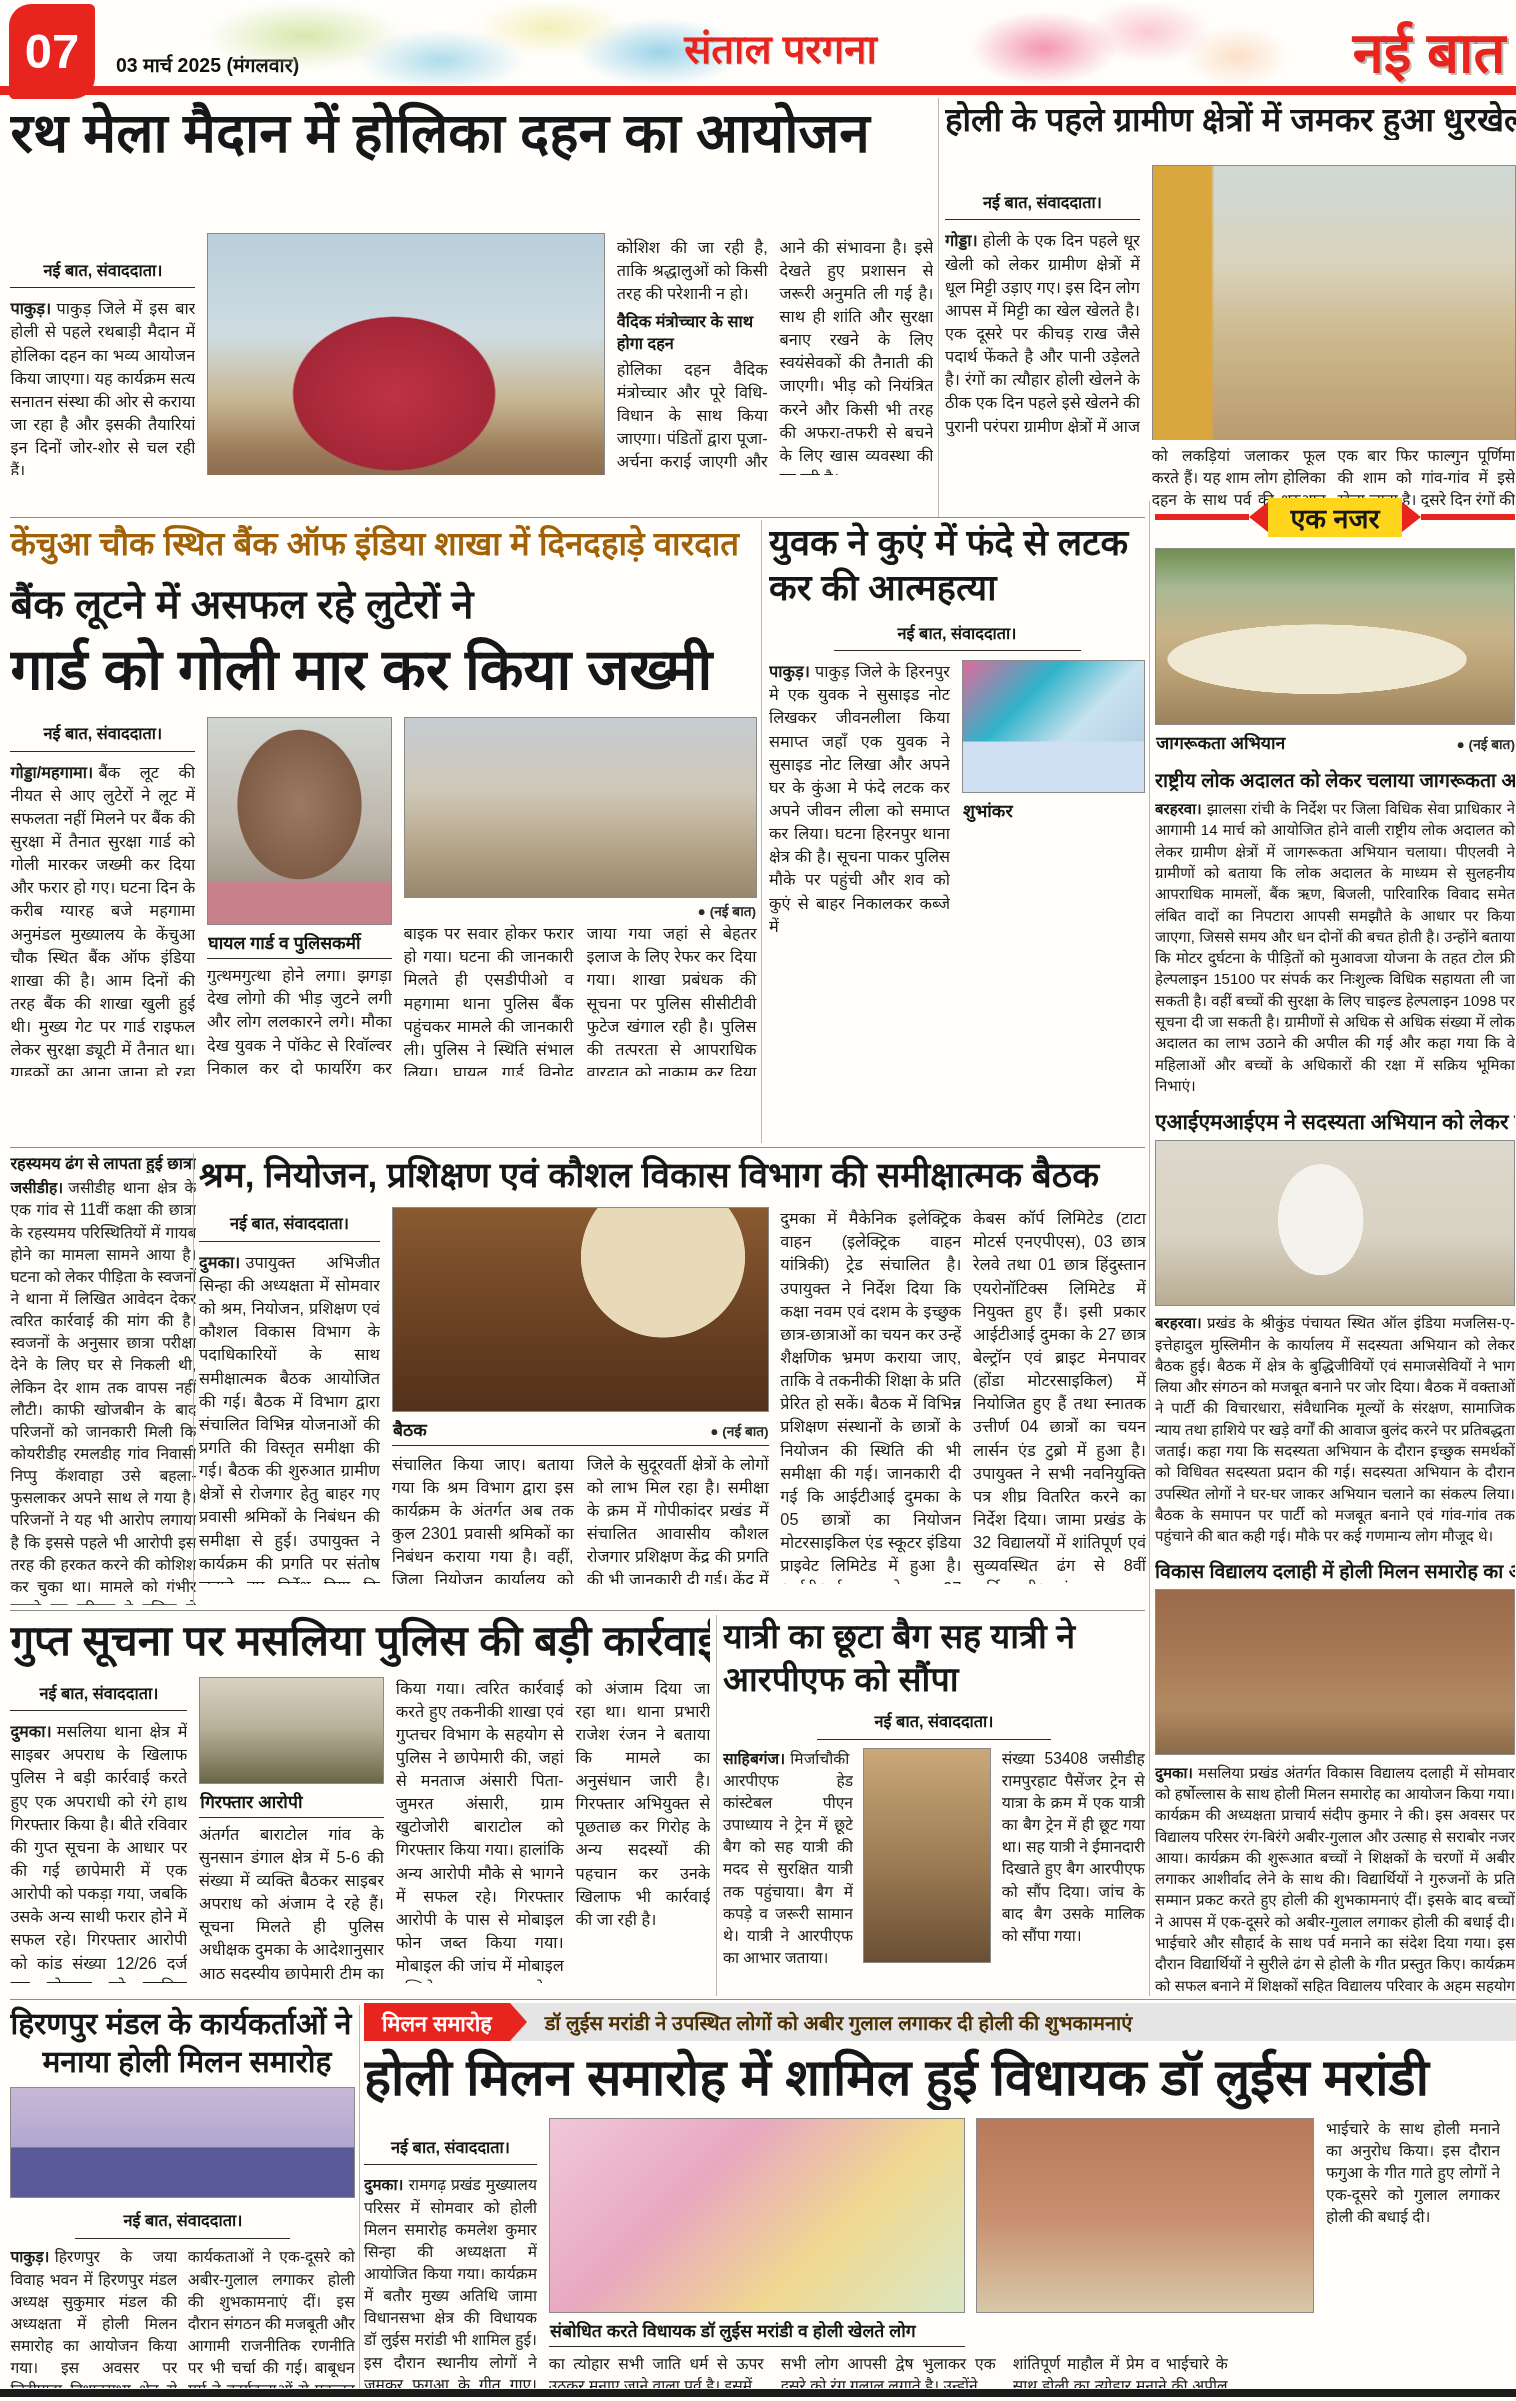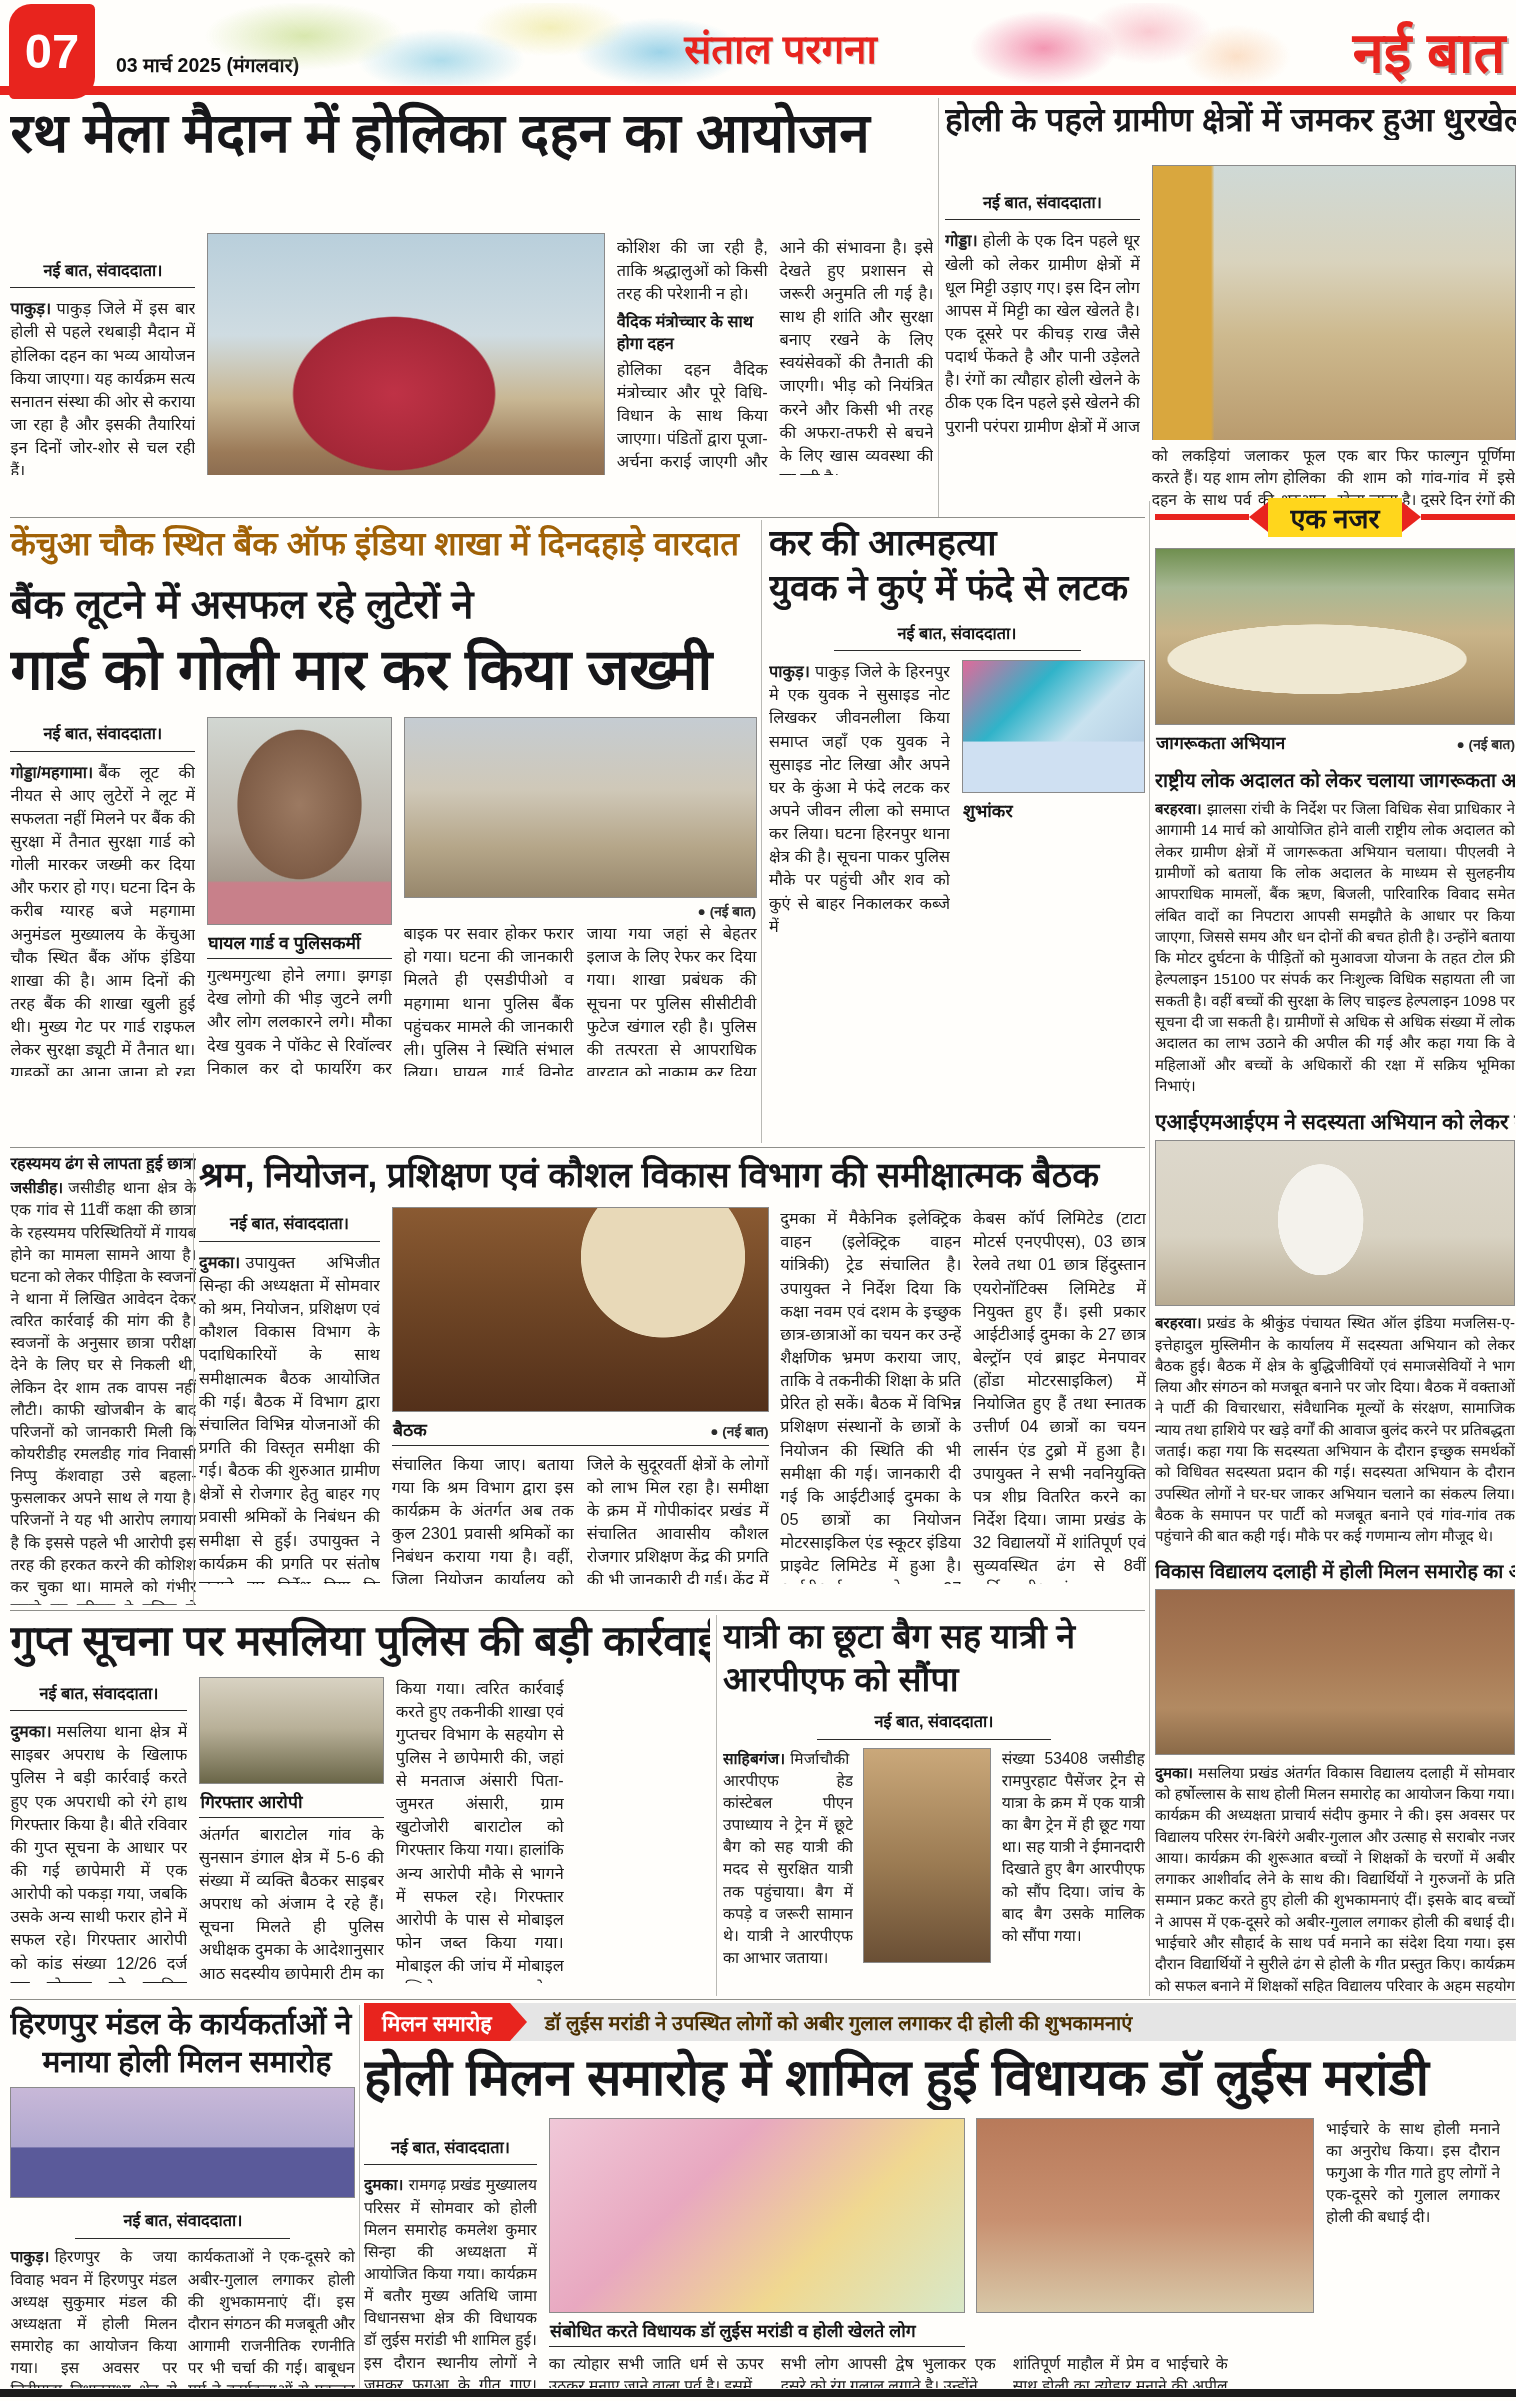--- a/index.html
+++ b/index.html
@@ -189,22 +189,22 @@
             </div>
           <div style="width:170px;">
               <p class="body">जाया गया जहां से बेहतर इलाज के लिए रेफर कर दिया गया। शाखा प्रबंधक की सूचना पर पुलिस सीसीटीवी फुटेज खंगाल रही है। पुलिस की तत्परता से आपराधिक वारदात को नाकाम कर दिया गया है।</p>
             </div>
         </div>
       </div>
     </div>
   </section>
 
   <section class="blk" style="left:769px;top:520px;width:376px;height:623px;">
+    <h1 class="hl" style="font-size:36px;">युवक ने कुएं में फंदे से लटक</h1>
     <h1 class="hl" style="font-size:36px;">कर की आत्महत्या</h1>
-    <h1 class="hl" style="font-size:36px;">युवक ने कुएं में फंदे से लटक</h1>
     <div class="byline" style="width:247px;margin:6.5px auto 9px;">नई बात, संवाददाता।</div>
     <div class="cols">
       <div style="width:181px;">
         <p class="body"><span class="dl">पाकुड़।</span><span>पाकुड़ जिले के हिरनपुर मे एक युवक ने सुसाइड नोट लिखकर जीवनलीला किया समाप्त जहाँ एक युवक ने सुसाइड नोट लिखा और अपने घर के कुंआ मे फंदे लटक कर अपने जीवन लीला को समाप्त कर लिया। घटना हिरनपुर थाना क्षेत्र की है। सूचना पाकर पुलिस मौके पर पहुंची और शव को कुएं से बाहर निकालकर कब्जे में</span></p>
       </div>
       <div style="width:183px;">
         <div class="photo ph-portrait"></div>
         <div class="cap">शुभांकर</div>
       </div>
     </div>
@@ -279,20 +279,23 @@
         <div class="byline">नई बात, संवाददाता।</div>
         <p class="body"><span class="dl">दुमका।</span><span>मसलिया थाना क्षेत्र में साइबर अपराध के खिलाफ पुलिस ने बड़ी कार्रवाई करते हुए एक अपराधी को रंगे हाथ गिरफ्तार किया है। बीते रविवार की गुप्त सूचना के आधार पर की गई छापेमारी में एक आरोपी को पकड़ा गया, जबकि उसके अन्य साथी फरार होने में सफल रहे। गिरफ्तार आरोपी को कांड संख्या 12/26 दर्ज कर सोमवार को न्यायिक हिरासत में जेल भेज दिया गया। मिली जानकारी के अनुसार, पुलिस को सूचना मिली थी कि थाना क्षेत्र के खुटोजोरी पंचायत</span></p>
       </div>
       <div style="width:185px;">
         <div class="photo ph-cop"></div>
         <div class="cap caprule">गिरफ्तार आरोपी</div>
         <p class="body" style="margin-top:5.2px;">अंतर्गत बाराटोल गांव के सुनसान डंगाल क्षेत्र में 5-6 की संख्या में व्यक्ति बैठकर साइबर अपराध को अंजाम दे रहे हैं। सूचना मिलते ही पुलिस अधीक्षक दुमका के आदेशानुसार आठ सदस्यीय छापेमारी टीम का गठन</p>
       </div>
       <div style="width:168px;">
           <p class="body">किया गया। त्वरित कार्रवाई करते हुए तकनीकी शाखा एवं गुप्तचर विभाग के सहयोग से पुलिस ने छापेमारी की, जहां से मनताज अंसारी पिता- जुमरत अंसारी, ग्राम खुटोजोरी बाराटोल को गिरफ्तार किया गया। हालांकि अन्य आरोपी मौके से भागने में सफल रहे। गिरफ्तार आरोपी के पास से मोबाइल फोन जब्त किया गया। मोबाइल की जांच में मोबाइल एप्लिकेशन, कस्टमर केयर एवं कई स्क्रीनशॉट मिले। प्रारंभिक जांच में मोबाइल के माध्यम से साइबर ठगी</p>
+        </div>
+      <div style="width:135px;">
+          <p class="body">को अंजाम दिया जा रहा था। थाना प्रभारी राजेश रंजन ने बताया कि मामले का अनुसंधान जारी है। गिरफ्तार अभियुक्त से पूछताछ कर गिरोह के अन्य सदस्यों की पहचान कर उनके खिलाफ भी कार्रवाई की जा रही है।</p>
         </div>
     </div>
   </section>
 
   <section class="blk" style="left:723px;top:1615px;width:422px;height:381px;">
     <h1 class="hl" style="font-size:34px;">यात्री का छूटा बैग सह यात्री ने</h1>
     <h1 class="hl" style="font-size:34px;">आरपीएफ को सौंपा</h1>
     <div class="byline" style="width:234px;margin:5.2px auto 7.8px;">नई बात, संवाददाता।</div>
     <div class="cols" style="gap:10.4px;height:247px;">
       <div style="width:130px;">

